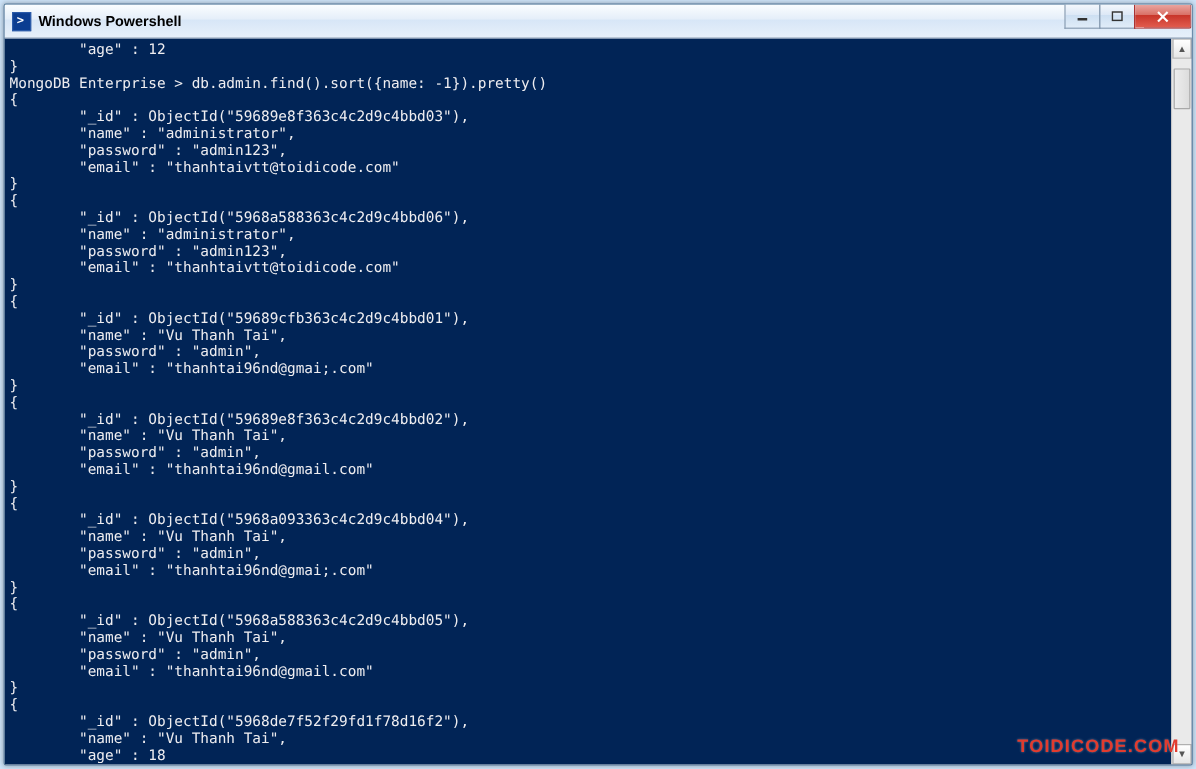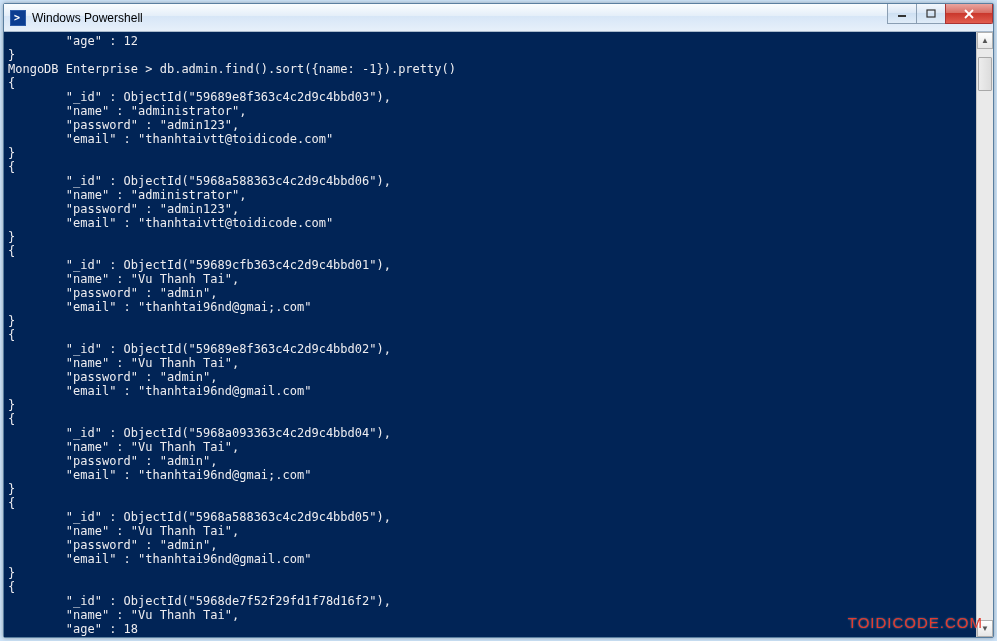--- a/index.html
+++ b/index.html
@@ -22,20 +22,21 @@
     flex-direction: column;
   }
   .titlebar {
     height: 28px;
     background: linear-gradient(to bottom, #fafdff, #e4eef9 45%, #d7e6f7 46%, #e7f0fa);
     border-bottom: 1px solid #a8b9cc;
     display: flex;
     align-items: center;
     padding-left: 6px;
     position: relative;
+    font-weight: bold;
   }
   .app-icon {
     width: 16px; height: 16px;
     background: #0b3d91;
     border: 1px solid #2a5aa8;
     position: relative;
     margin-right: 6px;
   }
   .app-icon::after {
     content: ">";
@@ -118,21 +119,21 @@
     height: 34px;
     background: linear-gradient(to right, #ededed, #dcdcdc);
     border: 1px solid #a8a8a8;
     border-radius: 1px;
   }
   .watermark {
     position: absolute;
     right: 14px;
     bottom: 10px;
     font-family: Arial, sans-serif;
-    font-weight: normal;
+    font-weight: bold;
     font-size: 15px;
     letter-spacing: 1px;
     color: #e23b2e;
     text-shadow: 0 0 2px rgba(255,255,255,0.4);
     pointer-events: none;
   }
 </style>
 </head>
 <body>
 

